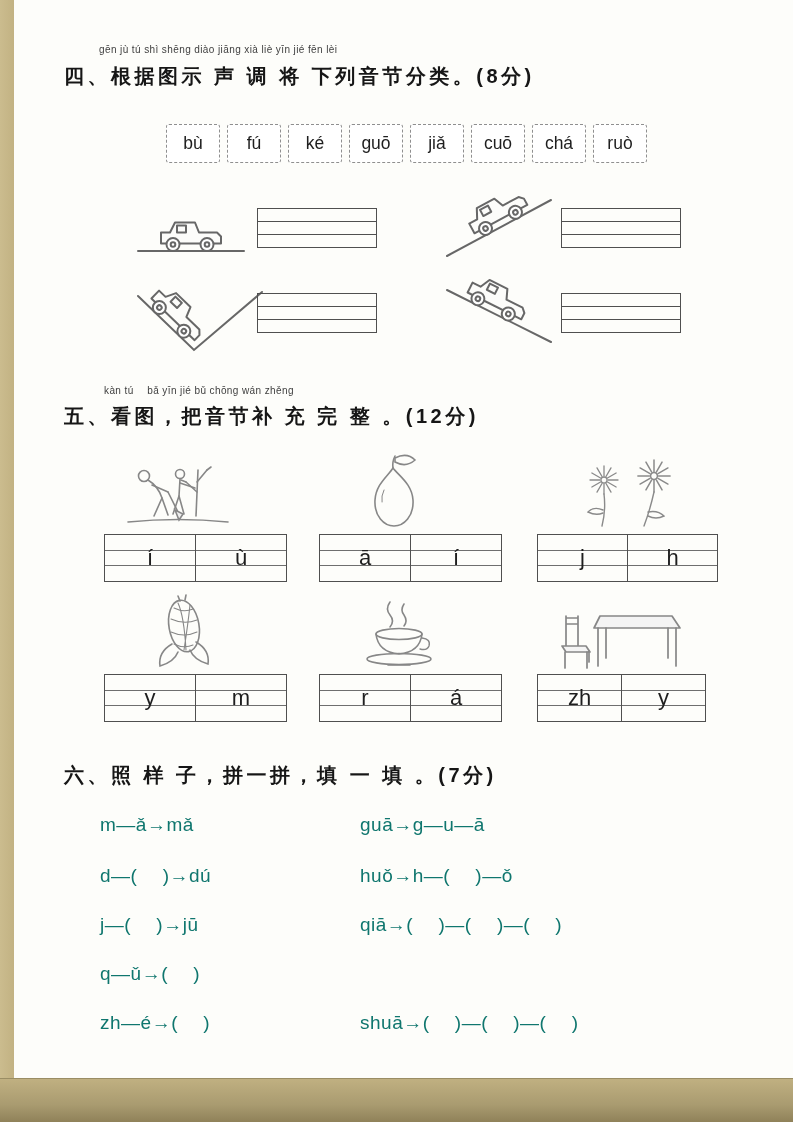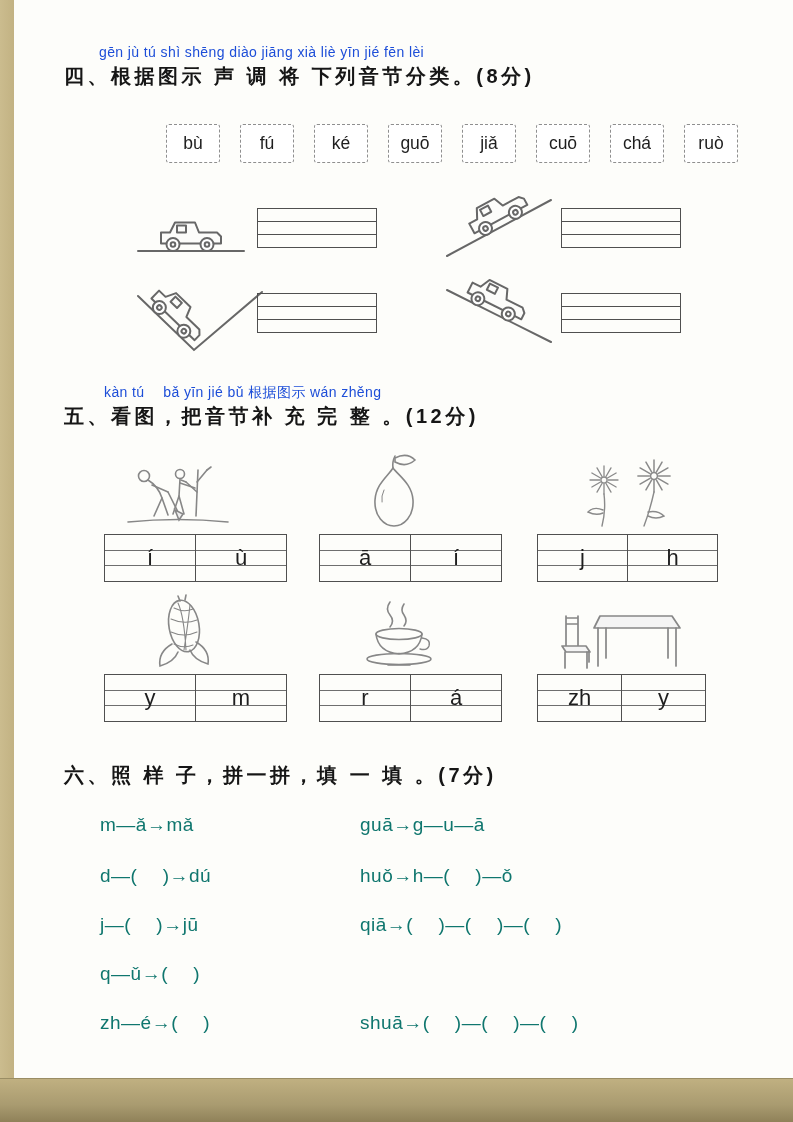--- a/index.html
+++ b/index.html
@@ -4,23 +4,23 @@
 <style>
   *{margin:0;padding:0;box-sizing:border-box}
   html,body{background:#e9e9e9}
   .page{position:relative;width:793px;height:1122px;margin:0 auto;background:#fdfdfa;
         overflow:hidden;color:#2b2b2b;font-family:"Liberation Sans","DejaVu Sans",sans-serif}
   .edge-left{position:absolute;left:0;top:0;width:14px;height:1122px;
         background:linear-gradient(90deg,#cbbc8e,#c2b283)}
   .edge-bottom{position:absolute;left:0;top:1078px;width:793px;height:44px;
         background:linear-gradient(180deg,#c0b081 0%,#a99b70 60%,#8f8159 100%);
         border-top:1px solid #9a8d64}
-  .pinyin{position:absolute;font-size:14px;color:#1d4ed8;letter-spacing:.4px;white-space:pre}
+  .pinyin{position:absolute;font-size:10px;color:#404040;letter-spacing:.4px;white-space:pre}
   .htitle{position:absolute;font-size:20px;font-weight:700;color:#161616;letter-spacing:3.5px;white-space:pre}
-  .syllrow{position:absolute;left:166px;top:124px;display:flex;gap:20px}
+  .syllrow{position:absolute;left:166px;top:124px;display:flex;gap:7px}
   .syll{width:54px;height:39px;border:1.6px dashed #8f8f8f;border-radius:3px;background:#fff;
         display:flex;align-items:center;justify-content:center;font-size:17.5px;color:#1e1e1e}
   .agrid{position:absolute;width:120px;height:40px;border:1.4px solid #4f4f4f;background:
         linear-gradient(#4f4f4f,#4f4f4f) 0 12px/100% 1.2px no-repeat,
         linear-gradient(#4f4f4f,#4f4f4f) 0 25px/100% 1.2px no-repeat}
   .pgrid{position:absolute;height:48px;border:1.5px solid #4f4f4f;display:flex;background:
         linear-gradient(#6e6e6e,#6e6e6e) 0 15px/100% 1px no-repeat,
         linear-gradient(#6e6e6e,#6e6e6e) 0 30px/100% 1px no-repeat}
   .pgrid .cell{flex:1;display:flex;align-items:center;justify-content:center;
         font-size:22px;color:#1e1e1e}
@@ -95,21 +95,21 @@
     <use href="#jeep" transform="translate(34,3) rotate(43.96)"></use>
   </svg>
   <div class="agrid" style="left:257px;top:293px"></div>
 
   <svg class="fig" style="left:443px;top:276px" width="112" height="74" viewBox="0 0 112 74">
     <line class="road" x1="4" y1="14" x2="108" y2="66"></line>
     <use href="#jeep" transform="translate(34,-9) rotate(26.57)"></use>
   </svg>
   <div class="agrid" style="left:561px;top:293px"></div>
 
-  <div class="pinyin" style="left:104px;top:384px">kàn tú　 bǎ yīn jié bǔ 根据图示 wán zhěng</div>
+  <div class="pinyin" style="left:104px;top:384px">kàn tú　 bǎ yīn jié bǔ chōng wán zhěng</div>
   <div class="htitle" style="left:64px;top:403px">五、看图，把音节补 充 完 整 。(12分)</div>
 
   <svg class="fig" style="left:122px;top:452px" width="112" height="82" viewBox="0 0 112 82">
     <g stroke="#878787" stroke-width="1.6" fill="none" stroke-linecap="round">
       <path d="M76 18 L74 64"></path>
       <path d="M75 30 L85 18"></path>
       <path d="M75 40 L64 30"></path>
       <path d="M85 18 l4 -3 M64 30 l-5 -2"></path>
       <circle cx="22" cy="24" r="5.5"></circle>
       <path d="M26 28 Q36 34 40 46"></path>

